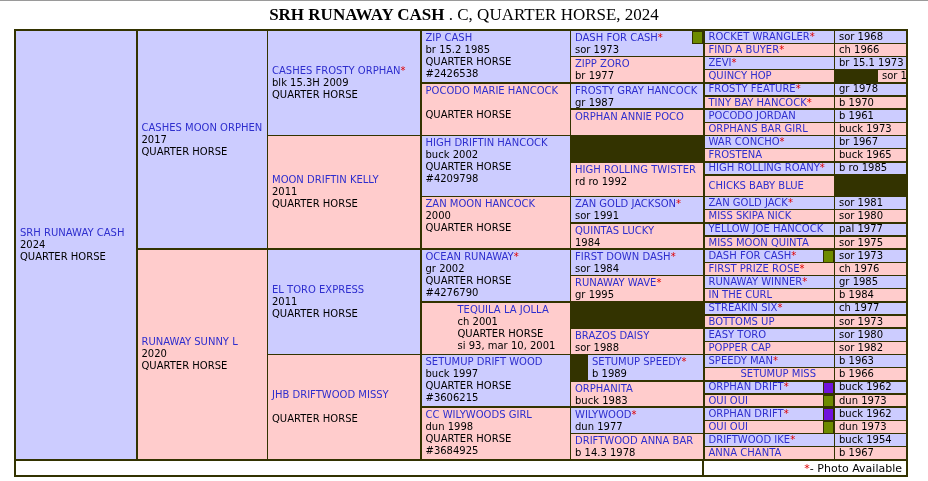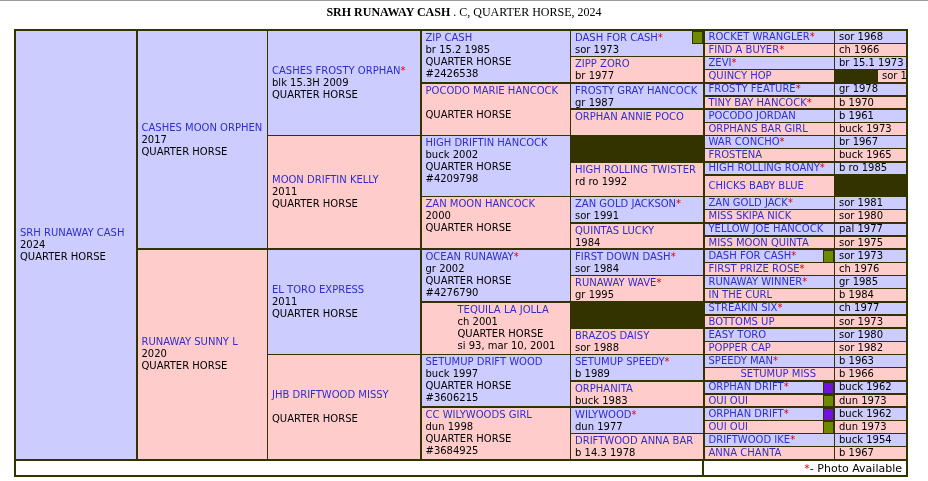--- a/index.html
+++ b/index.html
@@ -5,21 +5,21 @@
   * { margin:0; padding:0; box-sizing:border-box; }
   html,body { background:#ffffff; }
   body {
     width:928px; height:481px; position:relative; overflow:hidden;
     font-family:"DejaVu Sans", sans-serif;
     border-top:1px solid #9a9a9a;
   }
   .title {
     position:absolute; top:4px; left:0; width:100%;
     text-align:center; font-family:"Liberation Serif", serif;
-    font-size:12px; color:#000;
+    font-size:17px; color:#000;
   }
   .title .tname { font-weight:bold; }
   #pedigree-grid {
     position:absolute; left:14px; top:28px; width:894px; height:432px;
     display:grid;
     grid-template-columns:120px 129px 152px 148px 132px 129px 1fr;
     grid-template-rows:repeat(32, 1fr);
     gap:1.5px;
     background:#333300;
     border:2px solid #333300;
@@ -180,21 +180,21 @@
       <div class="detail">sor 1984</div>
     </div>
     <div class="cell dam toppad" style="grid-area: 19 / 5 / span 2;">
       <div class="nameline"><span class="hname">RUNAWAY WAVE</span><span class="ast">*</span></div>
       <div class="detail">gr 1995</div>
     </div>
     <div class="cell dam toppad" style="grid-area: 23 / 5 / span 2;">
       <div class="nameline"><span class="hname">BRAZOS DAISY</span></div>
       <div class="detail">sor 1988</div>
     </div>
-    <div class="cell sire toppad" style="grid-area: 25 / 5 / span 2;">
+    <div class="cell sire toppad" style="grid-area: 25 / 5 / span 2; margin-left: 17px;">
       <div class="nameline"><span class="hname">SETUMUP SPEEDY</span><span class="ast">*</span></div>
       <div class="detail">b 1989</div>
     </div>
     <div class="cell dam toppad" style="grid-area: 27 / 5 / span 2;">
       <div class="nameline"><span class="hname">ORPHANITA</span></div>
       <div class="detail">buck 1983</div>
     </div>
     <div class="cell sire toppad" style="grid-area: 29 / 5 / span 2;">
       <div class="nameline"><span class="hname">WILYWOOD</span><span class="ast">*</span></div>
       <div class="detail">dun 1977</div>

